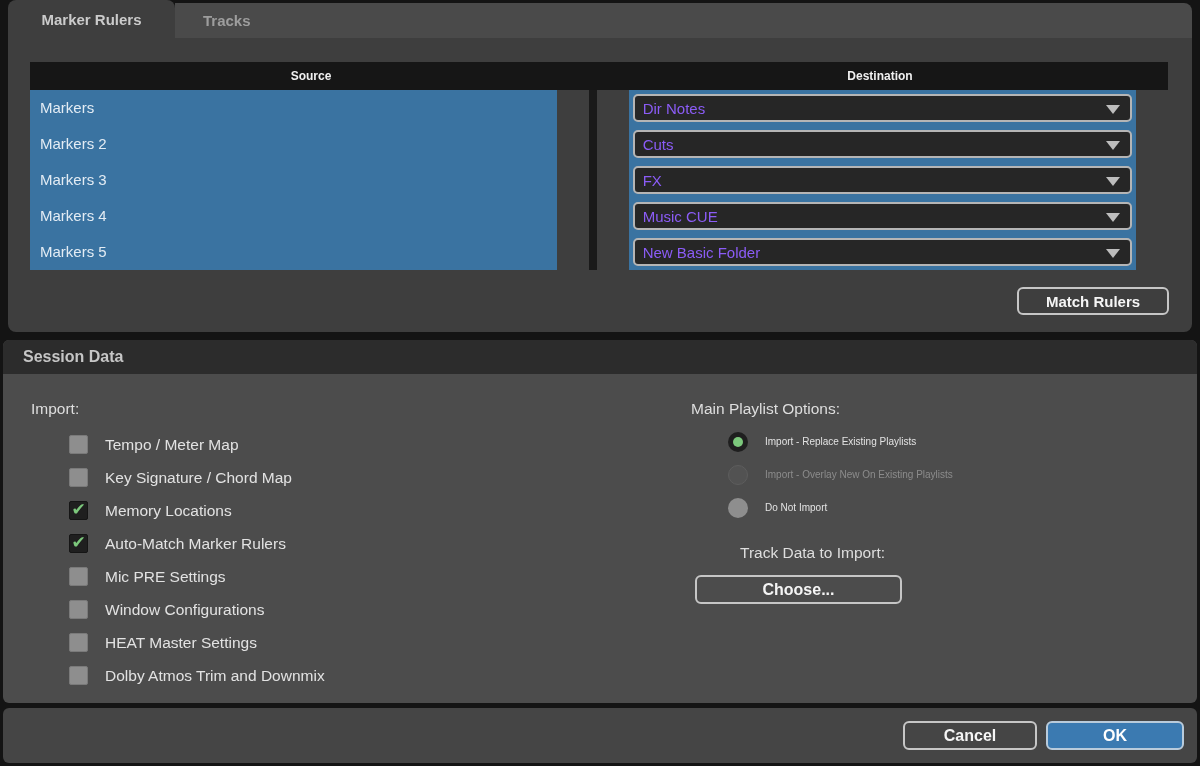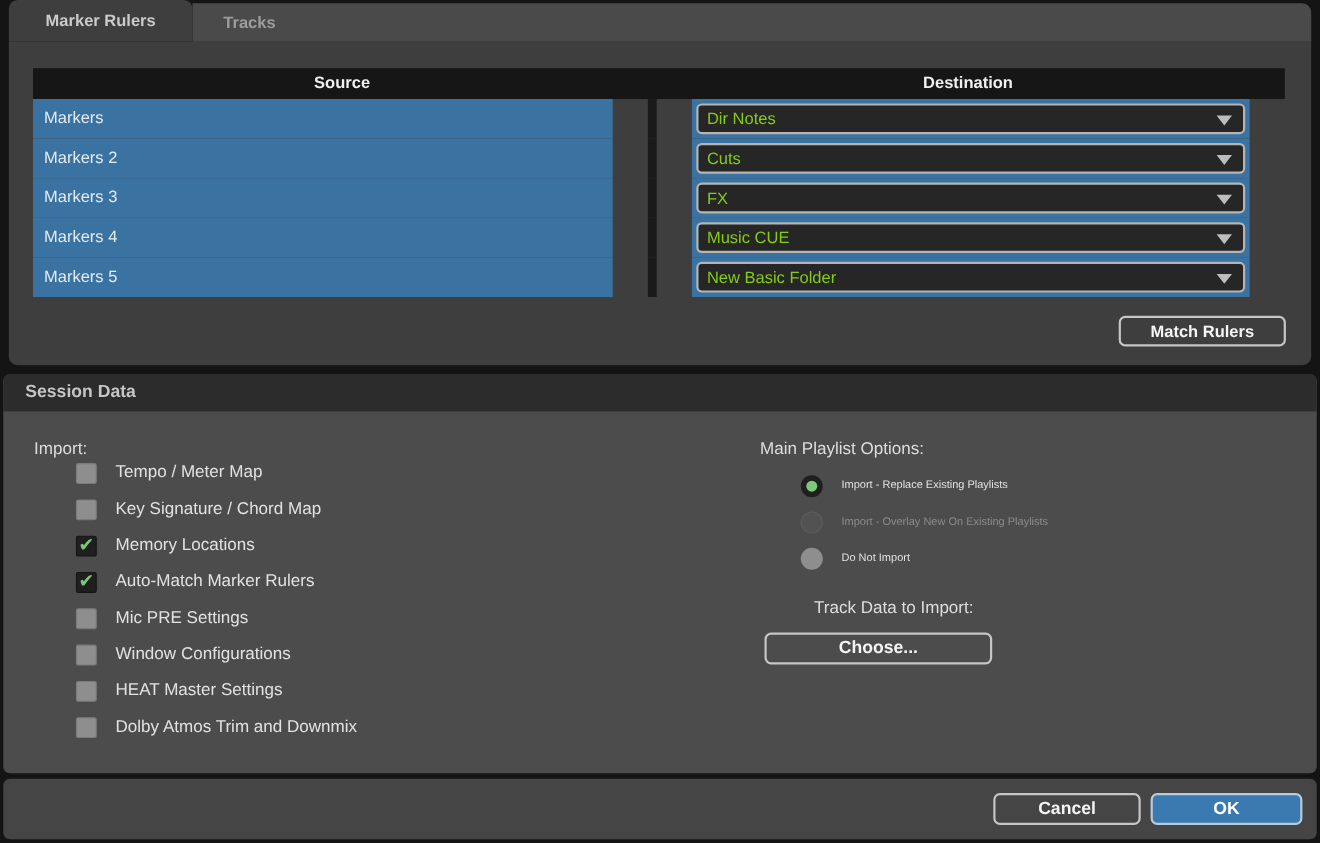--- a/index.html
+++ b/index.html
@@ -14,51 +14,51 @@
   #tab-strip { left:175px; top:3px; width:1017px; height:35px; background:#4a4a4a;
     border-radius:0 8px 0 0; display:flex; align-items:center; z-index:2; }
   #tab-tracks { padding-left:28px; color:#9d9d9d; font-weight:bold; font-size:15px;
     width:170px; height:100%; display:flex; align-items:center; }
 
   
   #top-body { left:8px; top:38px; width:1184px; height:294px; background:#3e3e3e;
     border-radius:0 0 8px 8px; z-index:2; }
   #marker-table { left:22px; top:24px; width:1138px; height:208px; }
   .thead { display:flex; height:28px; background:#161616; }
-  .th { color:#f0f0f0; font-weight:bold; font-size:15px; line-height:28px; text-align:center; }
+  .th { color:#f0f0f0; font-weight:bold; font-size:12px; line-height:28px; text-align:center; }
   .th.src { width:562px; }
   .th.dst { flex:1; }
   .trow { display:flex; height:36px;gap:32px; }
   .cell-src { width:562px; background:#3a73a1; color:#e3ecf4; font-size:15px;
     line-height:36px; padding-left:10px; }
   .vdivider { width:8px; background:#1a1a1a; }
   .cell-dst { width:541px; background:#3a73a1; display:flex; align-items:center; padding:0 4px; }
   .gutter { flex:1; background:#232323; }
   .trow:nth-child(n+4) .gutter { background:#2d2d2d; border-top:2px solid #191919; }
   .dropdown { position:relative; flex:1; height:28px; background:#262626;
     border:2px solid #b5b5b5; border-radius:5px; display:flex; align-items:center;
-    color:#84cc16; font-size:15px; padding-left:8px; cursor:default; }
+    color:#8b5cf6; font-size:15px; padding-left:8px; cursor:default; }
   .caret { position:absolute; right:10px; top:9px; width:0; height:0;
     border-left:7px solid transparent; border-right:7px solid transparent;
     border-top:9px solid #bdbdbd; }
 
   .ghost-btn { background:transparent; border:2px solid #c6c6c6; border-radius:6px;
     color:#f5f5f5; font-weight:bold; font-size:15px;
     font-family:"Liberation Sans","DejaVu Sans",sans-serif; }
   #match-btn { right:23px; top:249px; width:152px; height:28px; }
 
   
   #session-panel { left:3px; top:340px; width:1194px; height:363px; background:#4c4c4c;
     border-radius:6px; overflow:hidden; }
   #session-header { height:34px; background:#2c2c2c; color:#c6c6c6; font-weight:bold;
     font-size:16px; line-height:34px; padding-left:20px; }
   #session-body { position:relative; height:329px; }
   #import-label { left:28px; top:26px; font-size:15.5px; color:#dedede; }
   #checkbox-list { left:49px; top:47px; }
-  .check-row { height:33px; display:flex; align-items:flex-start;padding-left:17px; }
+  .check-row { height:33px; display:flex; align-items:flex-end;padding-left:17px; }
   .checkbox { width:19px; height:19px; border-radius:2px; margin-right:17px;
     display:flex; align-items:center; justify-content:center; }
   .checkbox.unchecked { background:#8e8e8e; border:1px solid #7a7a7a; }
   .checkbox.checked { background:#1f1f1f; border:1px solid #151515; }
   .tick { display:none; color:#7cc87c; font-size:17px; font-weight:bold; line-height:1;
     transform:translateY(-1px); }
   .checkbox.checked .tick { display:block; }
   .check-label { font-size:15.5px; color:#e2e2e2; }
 
   #mpo-label { left:688px; top:26px; font-size:15.5px; color:#dedede; }

